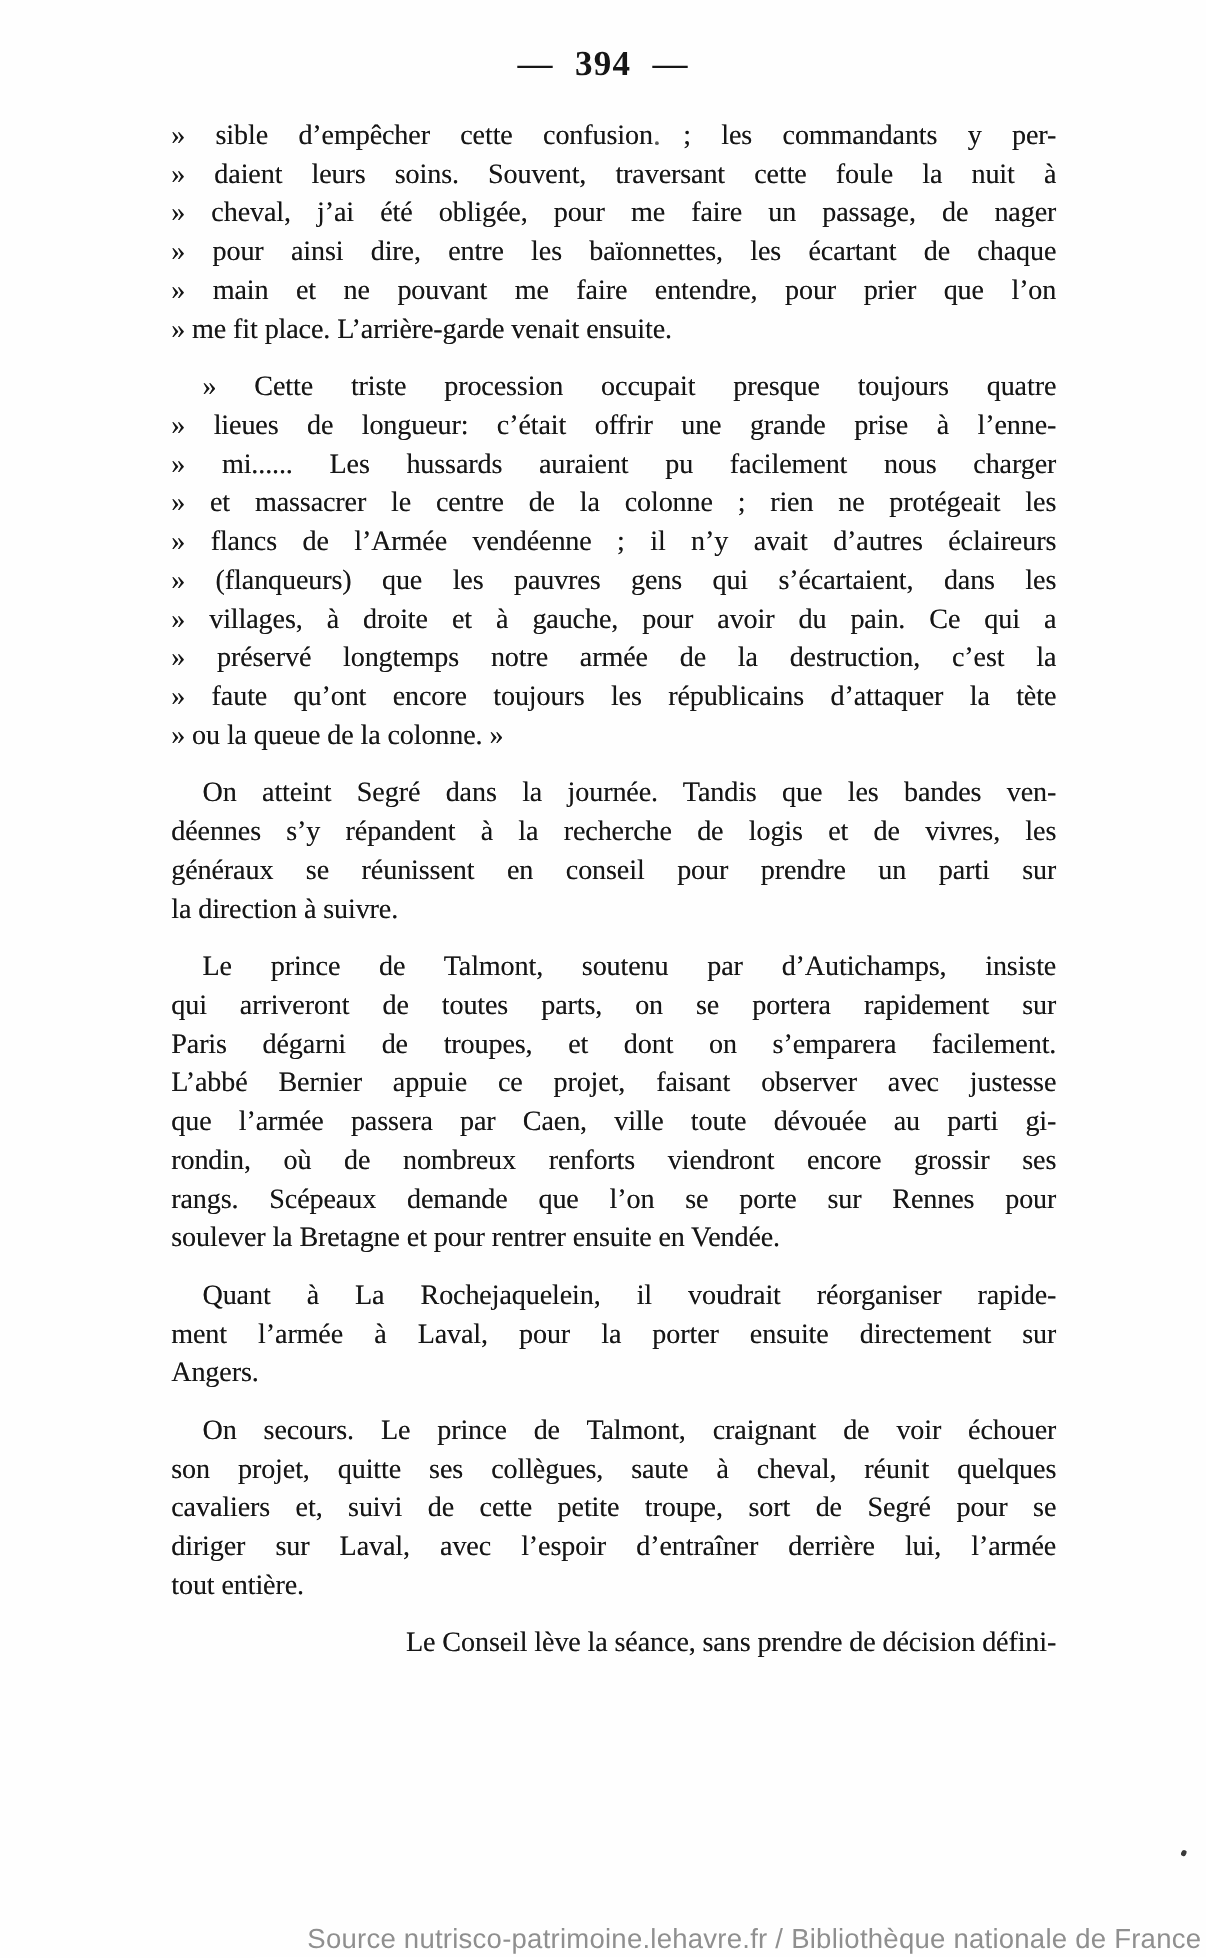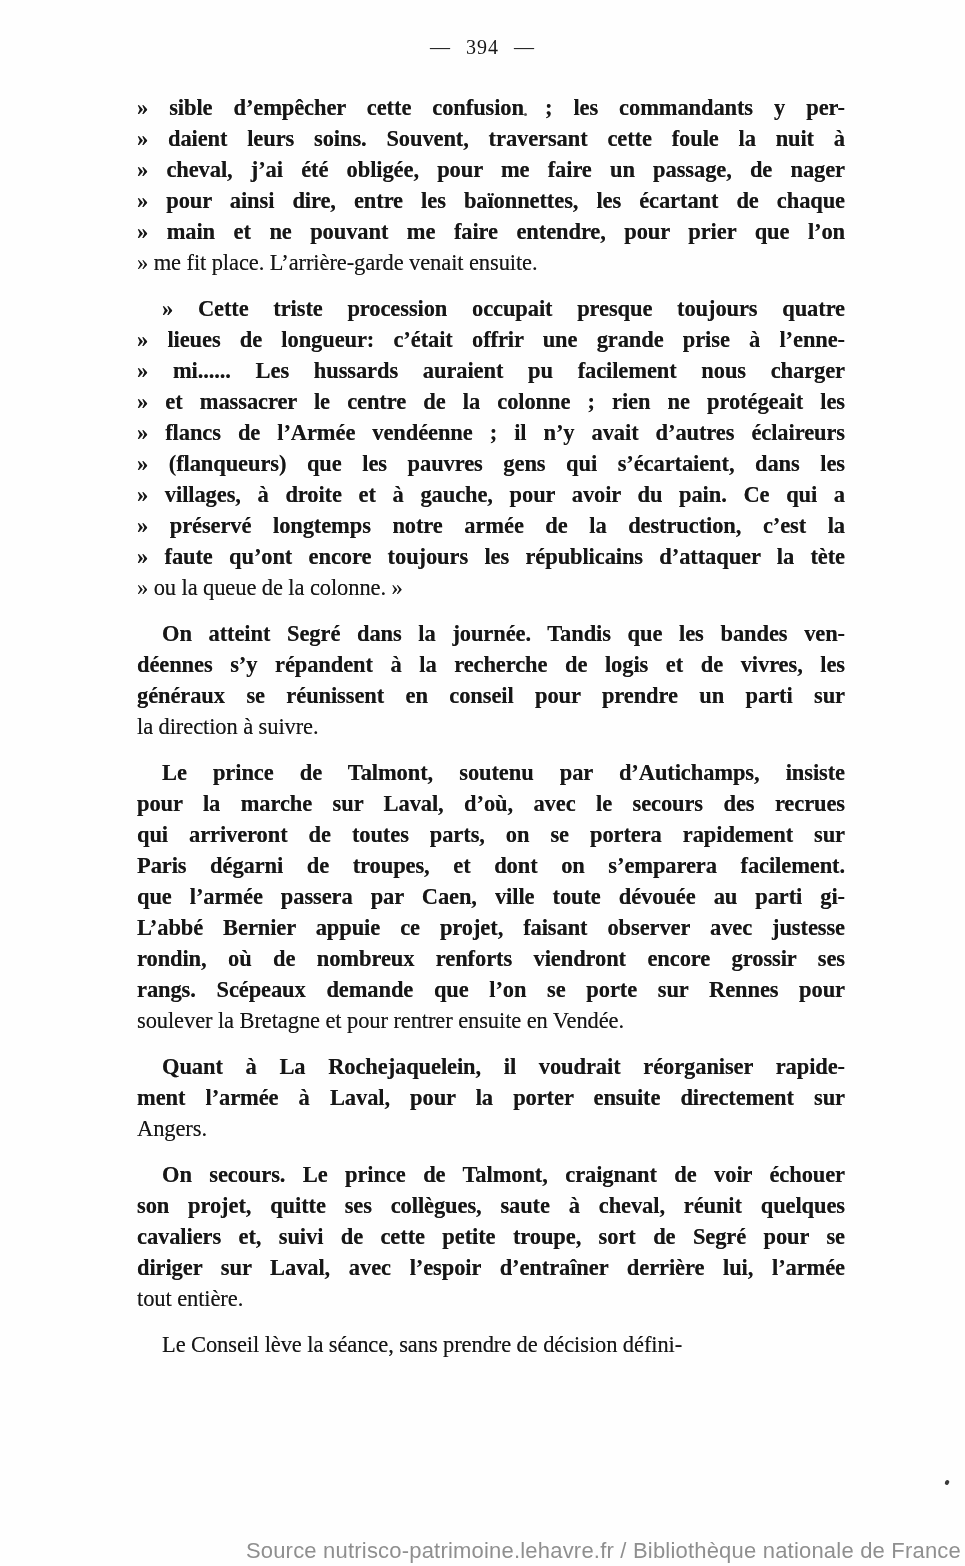--- a/index.html
+++ b/index.html
@@ -15,51 +15,51 @@
     color: var(--ink, #161616);
     font-family: "Liberation Serif", serif;
     overflow: hidden;
   }
   .page-number {
     position: absolute;
     top: 36px;
     left: 0;
     width: 100%;
     text-align: center;
-    font-size: 20px;
-    font-weight: 400;
+    font-size: 28px;
+    font-weight: 700;
     letter-spacing: 1px;
     word-spacing: 9px;
   }
   .text-block {
     position: absolute;
     left: 137px;
     top: 92px;
     width: 708px;
     font-size: 22.5px;
     line-height: 31px;
     letter-spacing: -0.1px;
     text-rendering: optimizeLegibility;
   }
   .paragraph {
     margin: 0 0 15px 0;
   }
   .paragraph.indent > .line:first-child {
     text-indent: 25px;
+    text-align: right;
   }
   .line {
     height: 31px;
     overflow: hidden;
     text-align: left;
     text-shadow: 0 0 0.4px rgba(20,20,20,0.55);
   }
   .line.just {
     text-align: justify;
     text-align-last: justify;
-    font-weight: bold;
   }
   .footer {
     position: absolute;
     top: 1538px;
     right: 4px;
     font-family: "Liberation Sans", sans-serif;
     font-size: 22px;
     letter-spacing: 0.2px;
     color: var(--footer-text, #8f8f8f);
     white-space: nowrap;
@@ -113,25 +113,24 @@
         <div class="line">» ou la queue de la colonne. »</div>
       </div>
       <div class="paragraph indent">
         <div class="line just">On atteint Segré dans la journée. Tandis que les bandes ven-</div>
         <div class="line just">déennes s’y répandent à la recherche de logis et de vivres, les</div>
         <div class="line just">généraux se réunissent en conseil pour prendre un parti sur</div>
         <div class="line">la direction à suivre.</div>
       </div>
       <div class="paragraph indent">
         <div class="line just">Le prince de Talmont, soutenu par d’Autichamps, insiste</div>
-        <div class="line just">pour la marche sur Laval, d’où, avec le secours des recrues</div>
         <div class="line just">qui arriveront de toutes parts, on se portera rapidement sur</div>
         <div class="line just">Paris dégarni de troupes, et dont on s’emparera facilement.</div>
+        <div class="line just">L’abbé Bernier appuie ce projet, faisant observer avec justesse</div>
         <div class="line just">que l’armée passera par Caen, ville toute dévouée au parti gi-</div>
-        <div class="line just">L’abbé Bernier appuie ce projet, faisant observer avec justesse</div>
         <div class="line just">rondin, où de nombreux renforts viendront encore grossir ses</div>
         <div class="line just">rangs. Scépeaux demande que l’on se porte sur Rennes pour</div>
         <div class="line">soulever la Bretagne et pour rentrer ensuite en Vendée.</div>
       </div>
       <div class="paragraph indent">
         <div class="line just">Quant à La Rochejaquelein, il voudrait réorganiser rapide-</div>
         <div class="line just">ment l’armée à Laval, pour la porter ensuite directement sur</div>
         <div class="line">Angers.</div>
       </div>
       <div class="paragraph indent">

